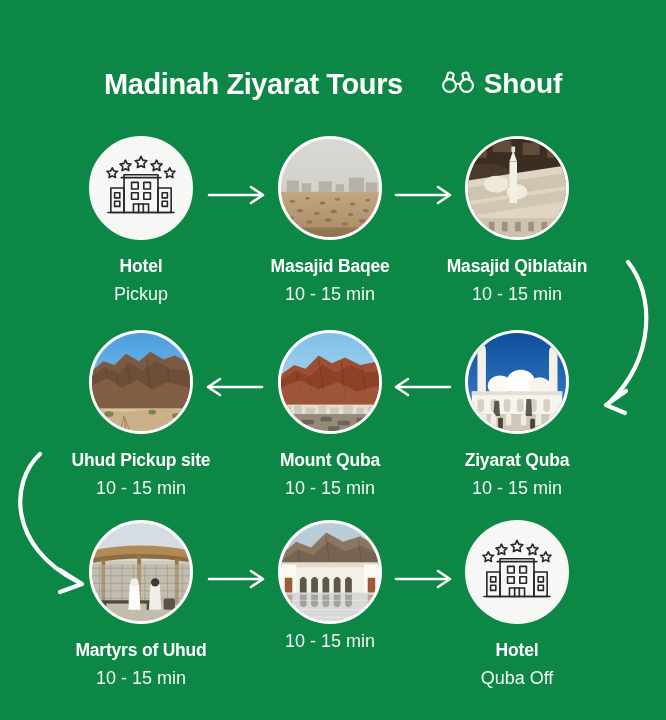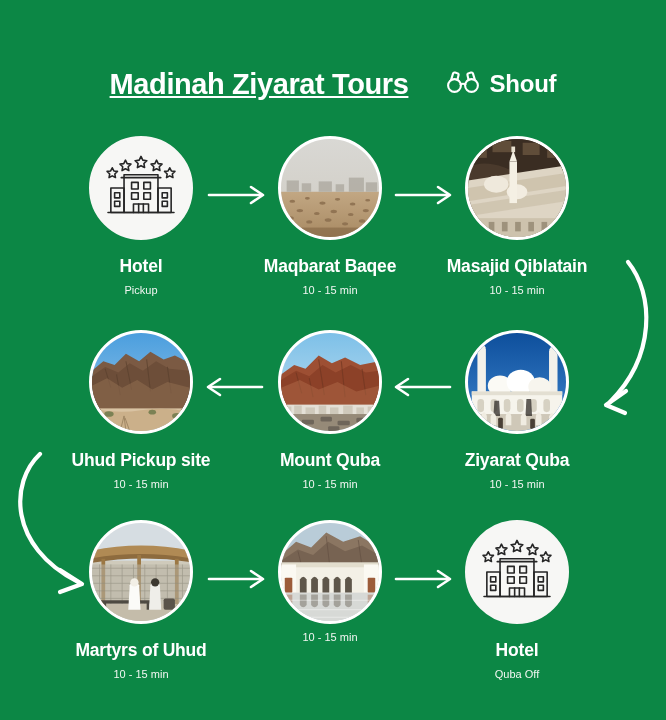--- a/index.html
+++ b/index.html
@@ -12,24 +12,24 @@
   }
   .page { position:relative; width:666px; height:720px; background:#0c8745; }
 
   
   .header {
     position:absolute; left:0; top:58px; width:666px; height:52px;
     display:flex; align-items:center; justify-content:center; gap:38px;
   }
   .title {
     font-size:29px; font-weight:bold; color:#ffffff;
-    letter-spacing:-0.4px; white-space:nowrap;text-decoration:underline;
+    letter-spacing:-0.4px; white-space:nowrap;
   }
   .brand { display:flex; align-items:center; gap:9px; }
-  .brand-name { font-size:24px; font-weight:bold; color:#ffffff; letter-spacing:-0.2px; }
+  .brand-name { font-size:28px; font-weight:bold; color:#ffffff; letter-spacing:-0.2px; }
 
   
   .row { position:absolute; left:0; width:666px; height:170px; }
   .row-1 { top:136px; }
   .row-2 { top:330px; }
   .row-3 { top:520px; }
 
   .node {
     position:absolute; top:0; width:186px; height:170px;
     display:flex; flex-direction:column; align-items:center;
@@ -44,21 +44,21 @@
     position:relative; flex:none; background:#f4f4f2;
   }
   .circle.plain { background:#f7f7f5; border-color:#f7f7f5; }
   .circle svg.photo { display:block; width:100%; height:100%; }
 
   .label {
     margin-top:16px; font-size:17.5px; font-weight:bold; color:#ffffff;
     text-align:center; white-space:nowrap; letter-spacing:-0.2px;
   }
   .sub {
-    margin-top:7px; font-size:11px; color:#f2f6f2; text-align:center;
+    margin-top:7px; font-size:18px; color:#f2f6f2; text-align:center;
     white-space:nowrap; font-weight:normal;
   }
 
   
   .arrow { position:absolute; width:66px; height:24px; }
   .r1-a { left:205px; top:183px; }
   .r1-b { left:392px; top:183px; }
   .r2-a { left:200px; top:375px; }
   .r2-b { left:388px; top:375px; }
   .r3-a { left:205px; top:567px; }
@@ -164,21 +164,21 @@
             <ellipse cx="90" cy="76" rx="3.2" ry="1.7"></ellipse>
               <ellipse cx="10" cy="84" rx="3.6" ry="1.9"></ellipse>
             <ellipse cx="30" cy="88" rx="3.2" ry="1.7"></ellipse>
               <ellipse cx="50" cy="86" rx="3.6" ry="1.9"></ellipse>
             <ellipse cx="68" cy="90" rx="3.2" ry="1.7"></ellipse>
               <ellipse cx="86" cy="87" rx="3.4" ry="1.8"></ellipse>
           </g>
           <rect y="94" width="104" height="10" fill="#7d6040" opacity="0.55"></rect>
         </svg>
       </div>
-      <div class="label">Maqbarat Baqee</div>
+      <div class="label">Masajid Baqee</div>
       <div class="sub">10 - 15 min</div>
     </div>
 
     <div class="node col-2">
       <div class="circle">
         <svg class="photo" viewBox="0 0 104 104" preserveAspectRatio="xMidYMid slice">
           <rect width="104" height="104" fill="#4a3a2c"></rect>
           <path d="M0 0 H104 V34 Q70 44 38 30 Q16 22 0 30 Z" fill="#3a2d22"></path>
           <g fill="#6b5540" opacity="0.8">
             <rect x="4" y="6" width="16" height="14"></rect>

